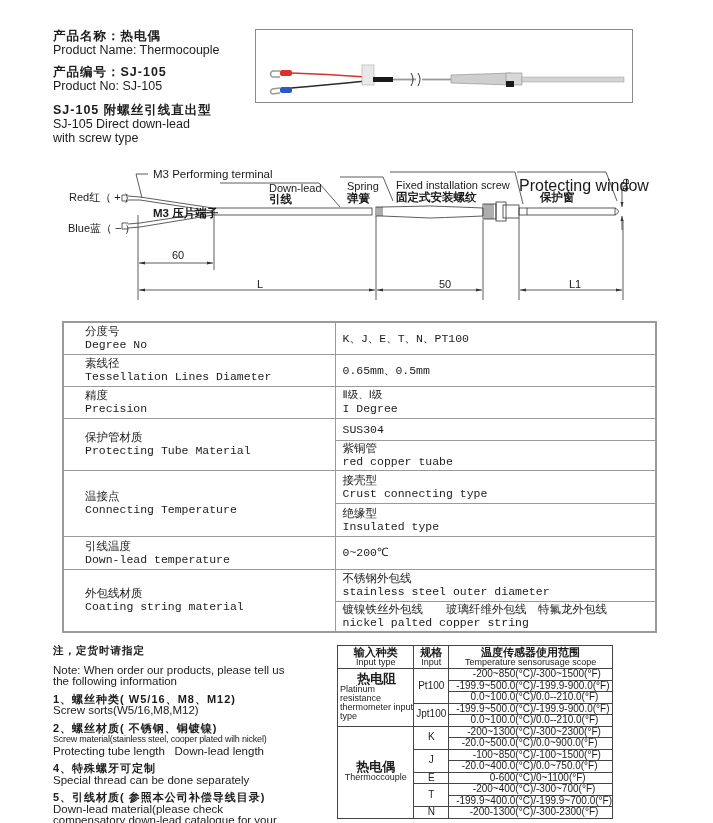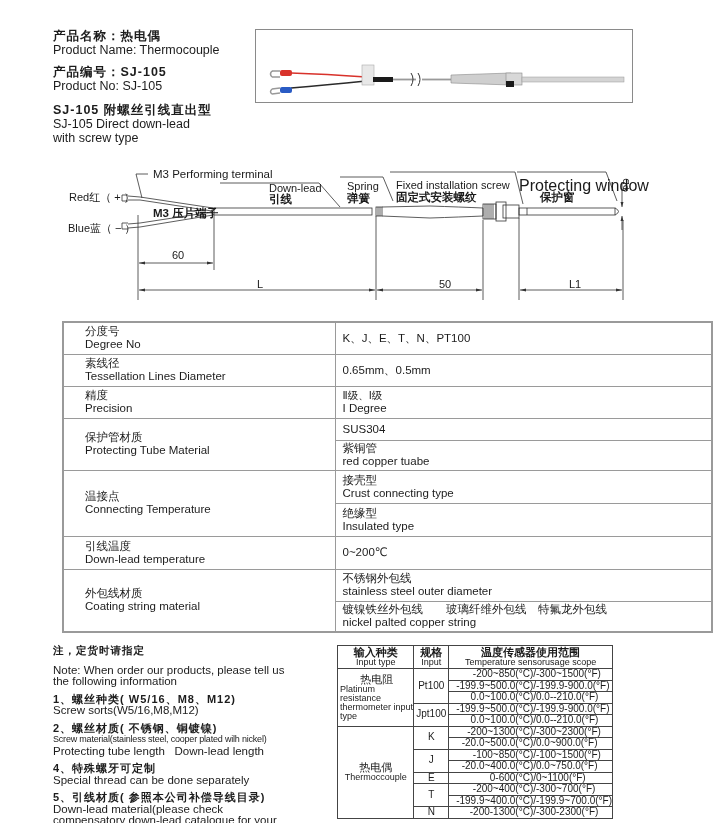--- a/index.html
+++ b/index.html
@@ -8,42 +8,42 @@
 
   .hdr { position: absolute; left: 53px; font-size: 12.5px; line-height: 14px; color: #1c1c1c; }
   .hdr .cn { font-weight: bold; letter-spacing: 1px; }
 
   .photo-frame { position: absolute; left: 255px; top: 29px; width: 378px; height: 74px; border: 1px solid #8a8a8a; background: #fff; }
 
   .diagram { position: absolute; left: 0; top: 160px; width: 713px; height: 150px; }
   .dtxt { position: absolute; font-size: 11px; line-height: 12px; color: #1a1a1a; white-space: nowrap; }
   .dtxt.cn { font-weight: bold; font-size: 11.5px; }
 
-  .spec { position: absolute; left: 62px; top: 321px; width: 651px; border-collapse: collapse; border: 2px solid #9a9a9a; }
+  .spec { position: absolute; left: 62px; top: 321px; width: 595px; border-collapse: collapse; border: 2px solid #9a9a9a; font-family: Liberation Mono, monospace; }
   .spec td { border: 1px solid #9a9a9a; vertical-align: middle; font-size: 11.5px; line-height: 13px; color: #1c1c1c; }
   .spec td.l { width: 272px; padding-left: 21px; }
   .spec td.r { padding-left: 7px; }
   .spec .cn { display: block; }
   .spec .en { display: block; }
 
   .note { position: absolute; left: 53px; top: 645px; width: 270px; font-size: 11.5px; line-height: 11.5px; color: #1c1c1c; }
   .note .t { font-weight: bold; font-size: 10.5px; letter-spacing: 1px; }
   .note .cn { font-weight: bold; font-size: 11px; margin-top: 6px; display: block; letter-spacing: 1px; }
   .note .en { display: block; }
   .note .en.small { font-size: 9px; letter-spacing: -0.2px; }
 
   .range { position: absolute; left: 337px; top: 645px; width: 276px; border-collapse: collapse; border: 1px solid #444; }
   .range td { border: 1px solid #444; font-size: 10px; line-height: 10.5px; color: #1c1c1c; height: 10.5px; padding: 0; }
   .range th { border: 1px solid #444; font-weight: normal; font-size: 11px; line-height: 10px; padding: 1px 0; }
   .range th .cn { display: block; font-weight: bold; font-size: 11px; }
   .range th .en { display: block; font-size: 9px; }
   .range td.c { text-align: center; }
   .range td.v { padding-left: 4px; white-space: nowrap; }
   .range td.v span.f { display: inline-block; width: 80px; text-align: right; }
-  .range .grp .cn { display: block; font-weight: normal; font-size: 11px; text-align: center; }
+  .range .grp .cn { display: block; font-weight: bold; font-size: 13px; text-align: center; }
   .range .grp .en { display: block; font-size: 9px; line-height: 9px; }
 </style>
 </head>
 <body>
 
 <div class="hdr" style="top:29px;">
   <div class="cn">产品名称：热电偶</div>
   <div>Product Name: Thermocouple</div>
 </div>
 <div class="hdr" style="top:65px;">

